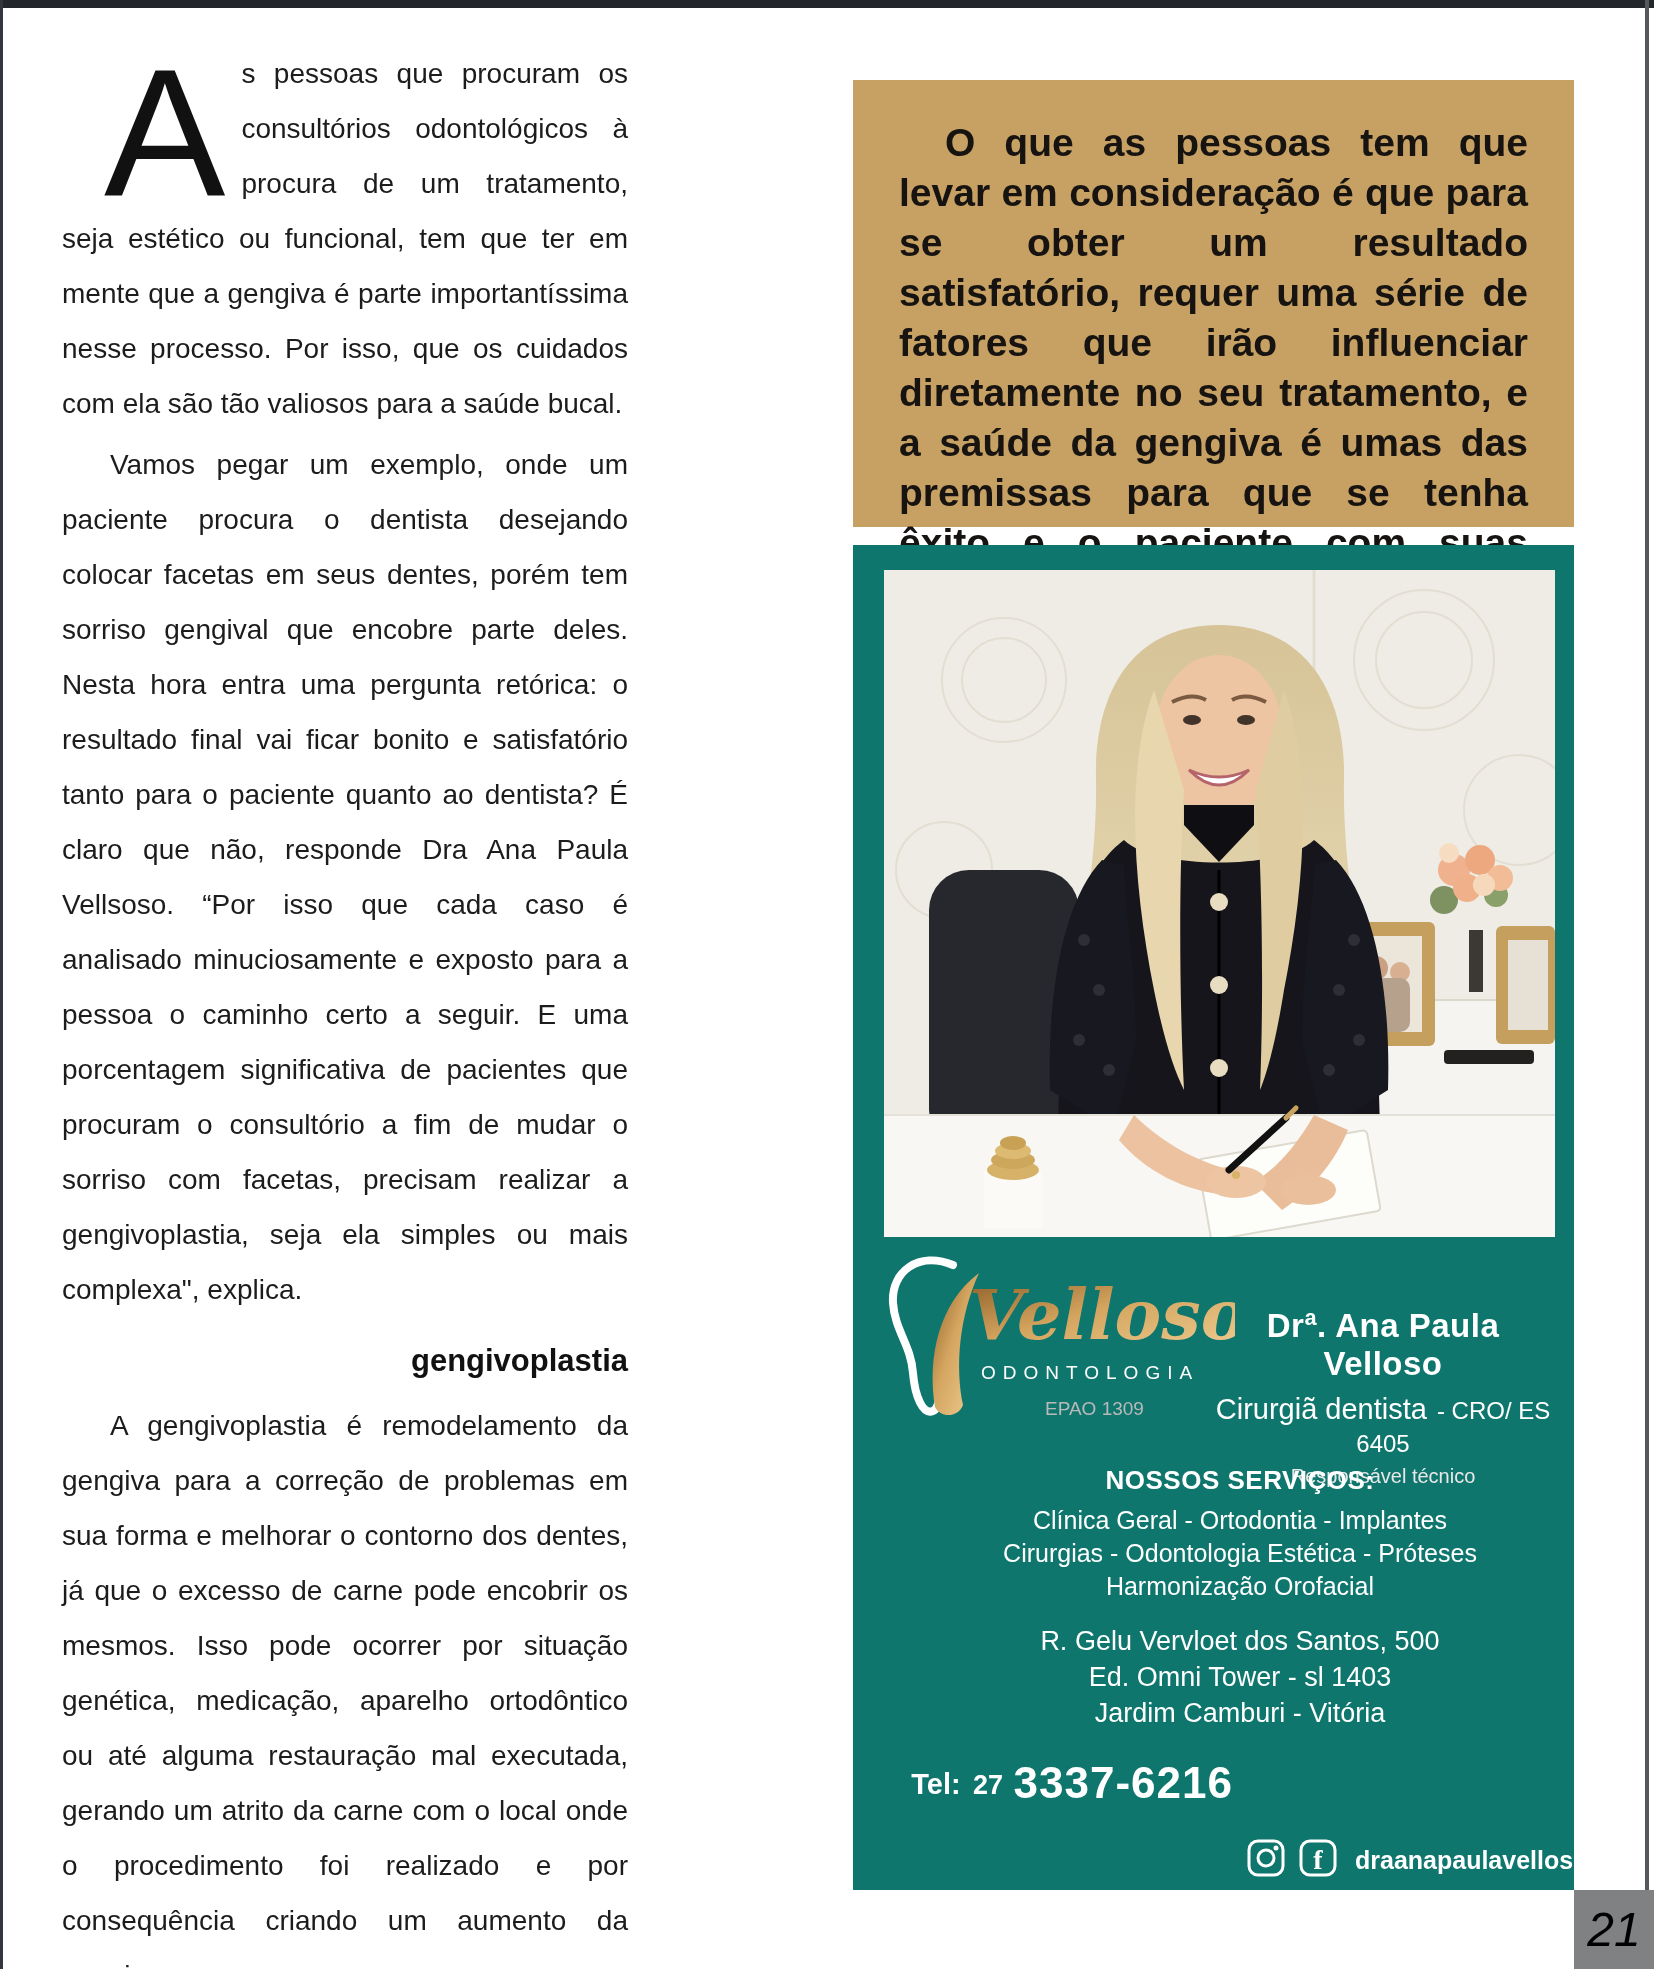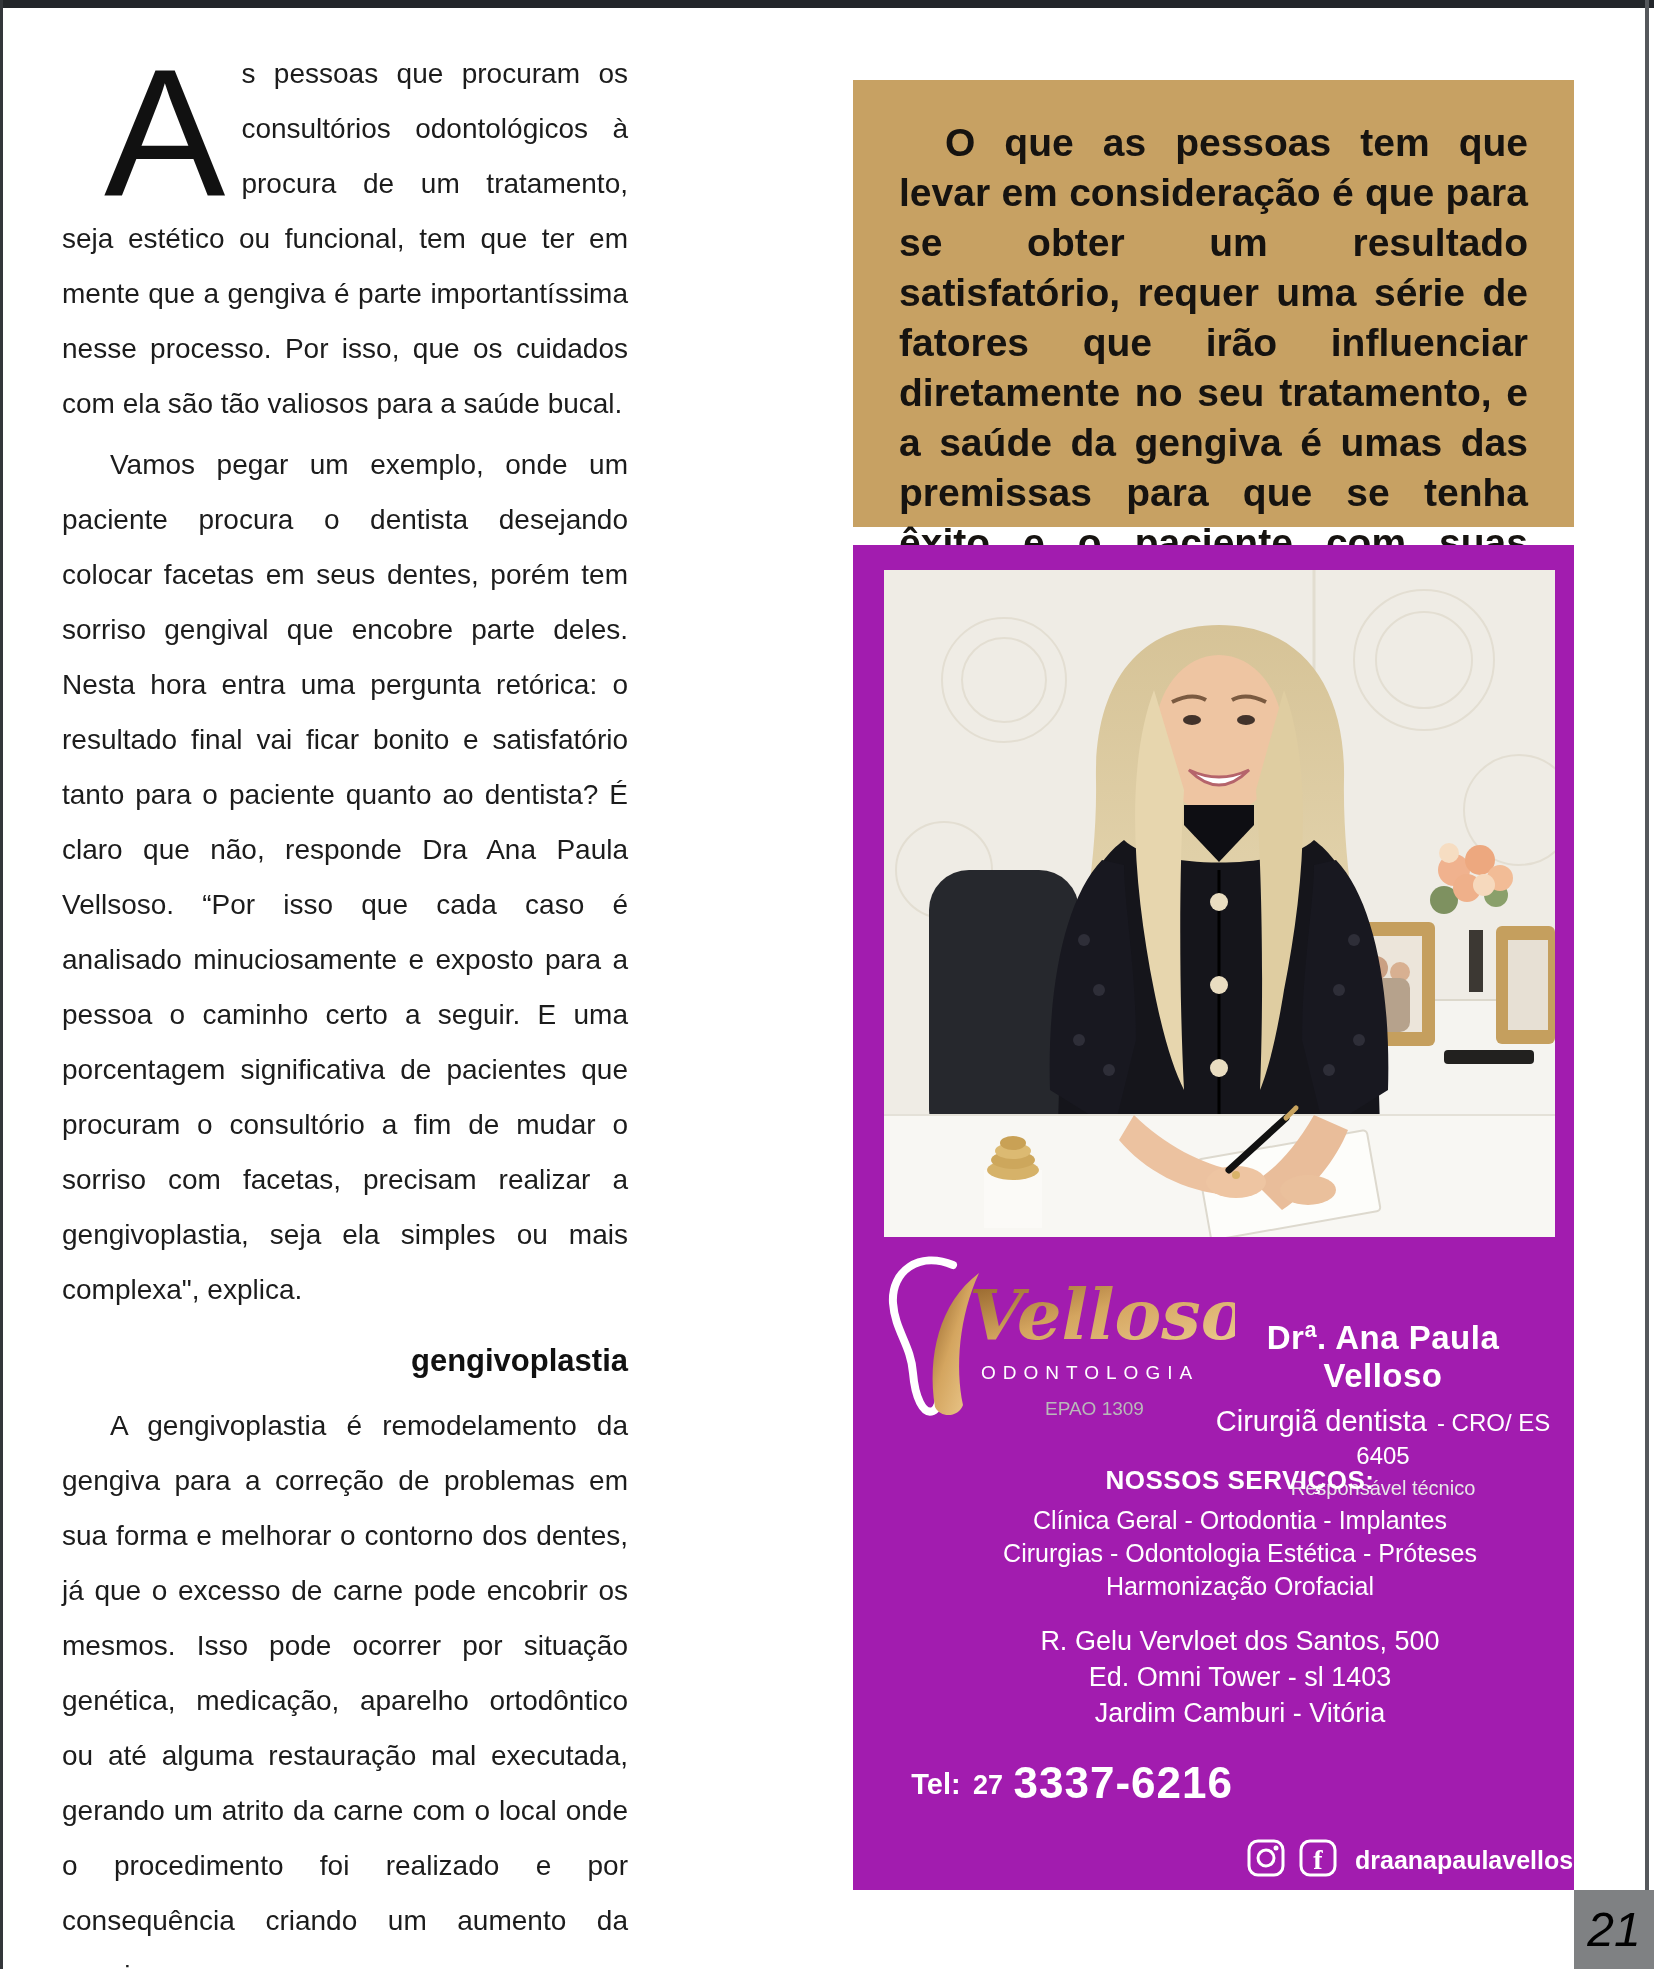--- a/index.html
+++ b/index.html
@@ -32,31 +32,31 @@
     position:absolute; left:853px; top:80px; width:721px; height:447px;
     background:#c7a163; box-sizing:border-box; padding:38px 46px 0 46px;
   }
   .highlight-box p{
     margin:0; font-size:39px; font-weight:700; line-height:50px;
     text-align:justify; text-indent:46px; color:#161310;
   }
 
   .ad-block{
     position:absolute; left:853px; top:545px; width:721px; height:1345px;
-    background:#a21caf; color:#ffffff;
+    background:#0f766e; color:#ffffff;
   }
   .photo-frame{
     position:absolute; left:31px; top:25px; width:671px; height:667px;
     background:#efece5; overflow:hidden;
   }
   .photo-frame svg{display:block;}
 
   .logo-wrap{position:absolute; left:22px; top:700px; width:360px; height:195px;}
 
-  .doctor-info{position:absolute; left:355px; top:762px; width:350px; text-align:center;margin-top:12px;}
+  .doctor-info{position:absolute; left:355px; top:762px; width:350px; text-align:center;}
   .doctor-name{font-size:33px; font-weight:700; letter-spacing:.5px;}
   .doctor-title{font-size:29px; font-weight:400; margin-top:10px;}
   .doctor-title .license{font-size:24px; margin-left:10px;}
   .doctor-role{font-size:20px; color:#e8e8e8; margin-top:6px;}
 
   .services{position:absolute; left:147px; top:920px; width:480px; text-align:center;}
   .services .srv-head{font-size:26px; font-weight:700; letter-spacing:.5px; margin-bottom:8px;}
   .services .srv-line{font-size:25px; line-height:33px; font-weight:300;}
 
   .address{position:absolute; left:147px; top:1078px; width:480px; text-align:center;}

